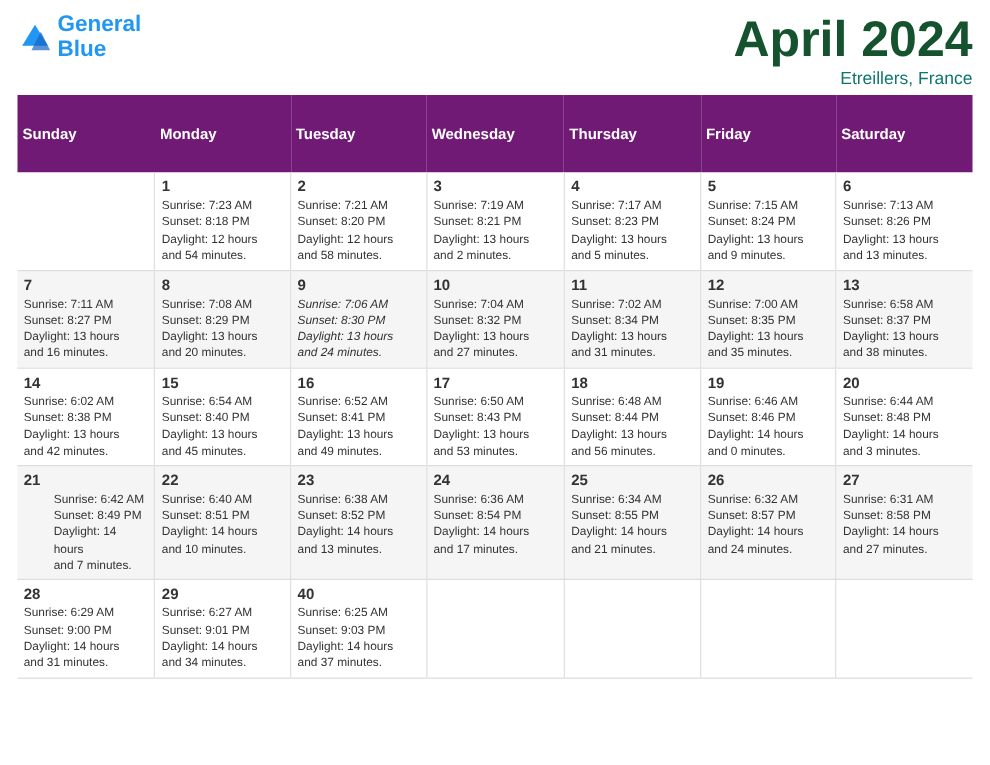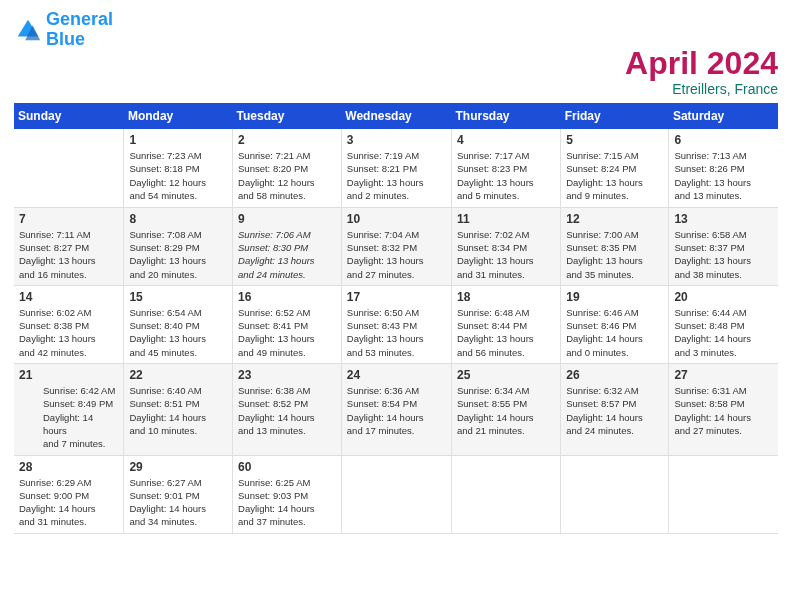--- a/index.html
+++ b/index.html
@@ -35,39 +35,38 @@
       color: #2196F3;
     }
     .logo-icon {
       width: 28px;
       height: 28px;
     }
     .title-block {
       text-align: right;
     }
     .month-title {
-      font-size: 32px;
+      font-size: 40px;
       font-weight: bold;
-      color: #be185d;
+      color: #14532d;
       line-height: 1.1;
-      margin-top: 36px;
     }
     .subtitle {
       font-size: 14px;
       color: #0f766e;
     }
     table {
       width: 100%;
       border-collapse: collapse;
       font-size: 10px;
     }
     thead tr th {
-      background: #1d4ed8;
+      background: #701a75;
       color: #fff;
-      padding: 6px 4px;
+      padding: 24px 4px;
       text-align: left;
       font-size: 12px;
       font-weight: bold;
     }
     tbody tr {
       border-bottom: 1px solid #ddd;
     }
     tbody tr:nth-child(odd) {
       background: #fff;
     }
@@ -342,21 +341,21 @@
 and 31 minutes.</div>
           </td>
           <td>
             <span class="day-num">29</span>
             <div class="cell-text" style="white-space: pre-line;">Sunrise: 6:27 AM
 Sunset: 9:01 PM
 Daylight: 14 hours
 and 34 minutes.</div>
           </td>
           <td>
-            <span class="day-num">60</span>
+            <span class="day-num">40</span>
             <div class="cell-text" style="white-space: pre-line;">Sunrise: 6:25 AM
 Sunset: 9:03 PM
 Daylight: 14 hours
 and 37 minutes.</div>
           </td>
           <td class="empty-cell"></td>
           <td class="empty-cell"></td>
           <td class="empty-cell"></td>
           <td class="empty-cell"></td>
         </tr>

